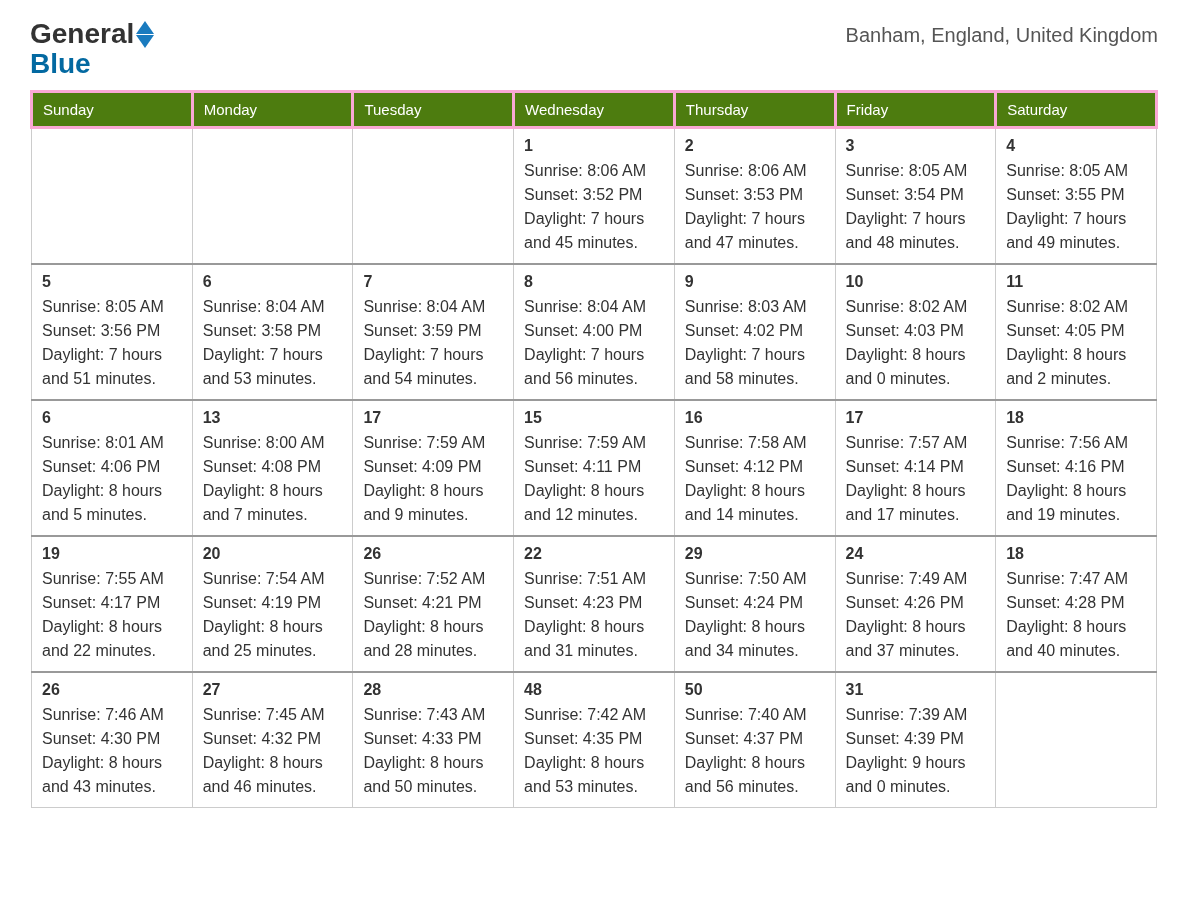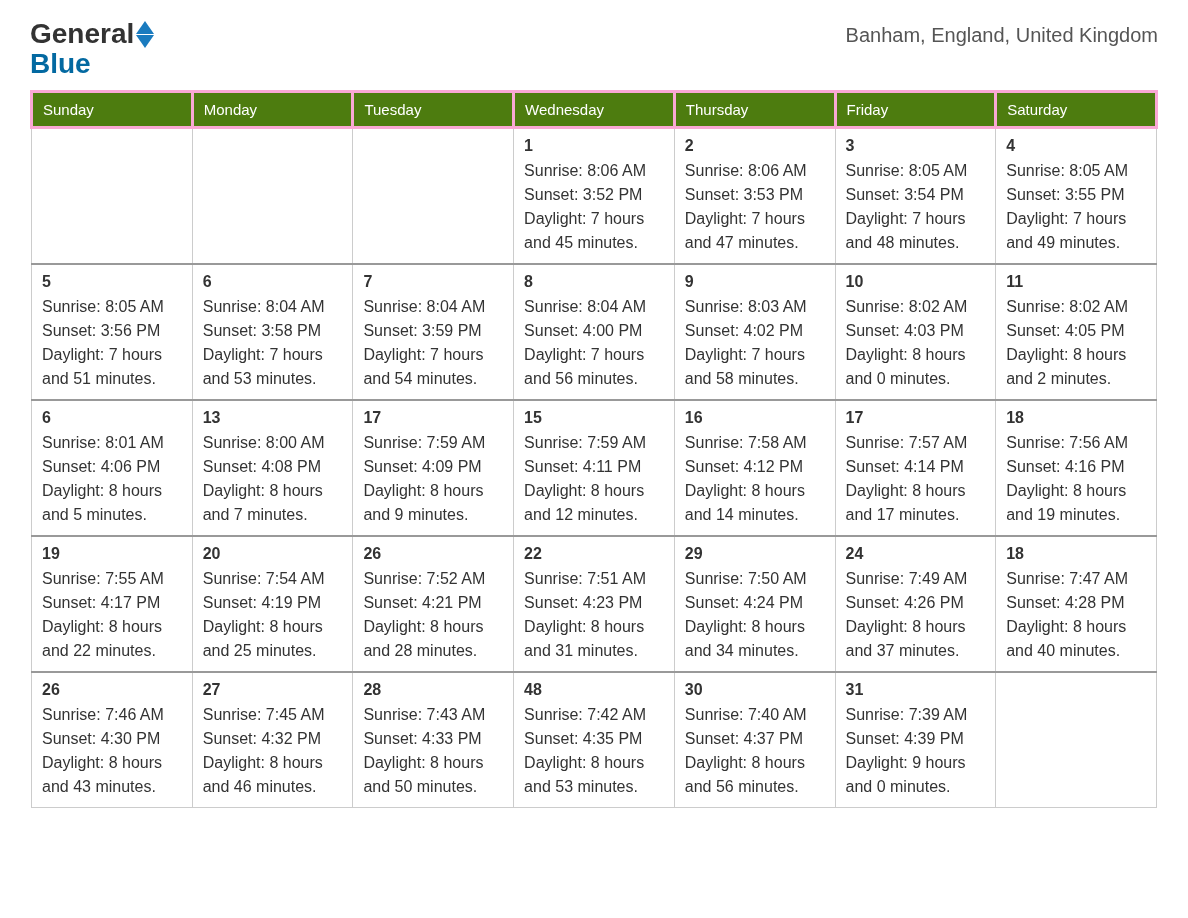--- a/index.html
+++ b/index.html
@@ -247,21 +247,21 @@
         </td>
         <td>
           <span class="day-number">28</span>
           <div class="day-info">Sunrise: 7:43 AM<br>Sunset: 4:33 PM<br>Daylight: 8 hours and 50 minutes.</div>
         </td>
         <td>
           <span class="day-number">48</span>
           <div class="day-info">Sunrise: 7:42 AM<br>Sunset: 4:35 PM<br>Daylight: 8 hours and 53 minutes.</div>
         </td>
         <td>
-          <span class="day-number">30</span>
+          <span class="day-number">50</span>
           <div class="day-info">Sunrise: 7:40 AM<br>Sunset: 4:37 PM<br>Daylight: 8 hours and 56 minutes.</div>
         </td>
         <td>
           <span class="day-number">31</span>
           <div class="day-info">Sunrise: 7:39 AM<br>Sunset: 4:39 PM<br>Daylight: 9 hours and 0 minutes.</div>
         </td>
         <td class="empty-cell"></td>
       </tr>
     </tbody>
 </table>

